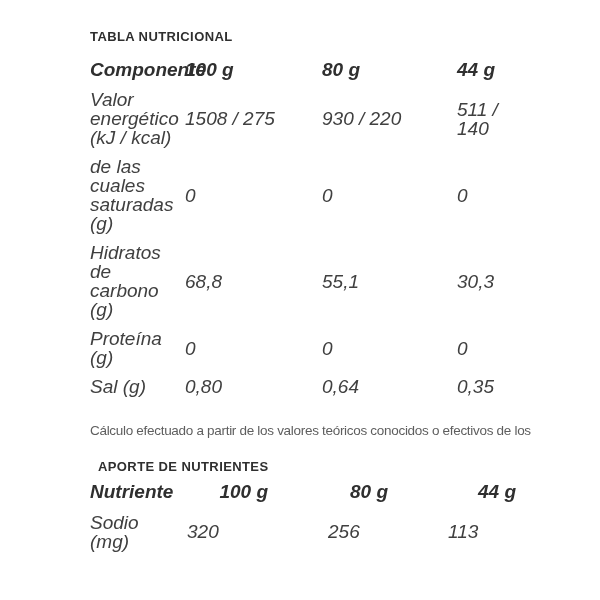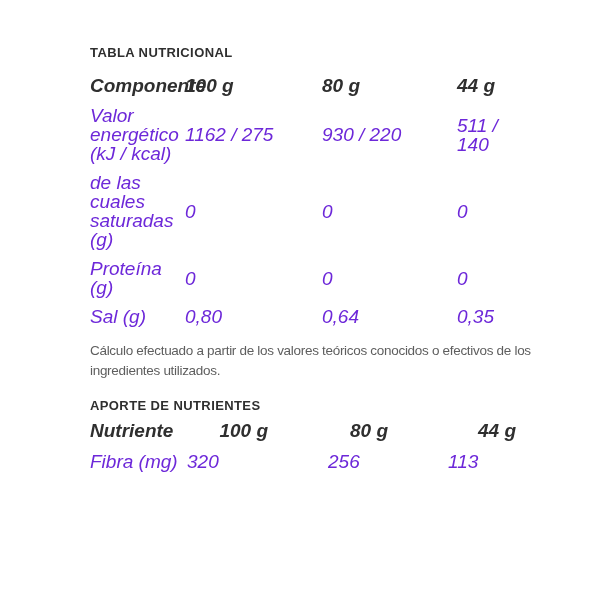--- a/index.html
+++ b/index.html
@@ -13,29 +13,29 @@
     overflow: hidden;
     font-family: "Liberation Sans", sans-serif;
     -webkit-font-smoothing: antialiased;
   }
   .content {
     box-sizing: content-box;
     width: 426px;
     padding: 27px 84px 0 90px;
   }
   .section-title {
-    margin: 16px 0 10px 0;
+    margin: 0 0 10px 0;
     font-size: 13px;
     font-weight: 700;
     letter-spacing: 0.4px;
     line-height: 19px;
     color: #2f2f2f;
   }
   .section-title.second {
-    margin: 16px 0 2px 0;
+    margin: 16px 0 2px 8px;
   }
   table {
     border-collapse: collapse;
     table-layout: fixed;
     width: 426px;
   }
   th, td {
     padding: 5px 0;
     font-size: 19px;
     line-height: 19px;
@@ -44,40 +44,40 @@
     font-style: italic;
   }
   th {
     font-weight: 700;
     color: #2f2f2f;
     padding-top: 4px;
     padding-bottom: 6px;
   }
   td {
     font-weight: 400;
-    color: #6d28d9;
+    color: #404040;
     margin-left: 24px;
   }
   td.label {
     padding-right: 6px;
   }
   
   table.nutrients th.num-head {
     text-align: right;
     padding-right: 60px;
   }
   table.nutrients th.num-head.last {
     padding-right: 0;
   }
   table.nutrients td {
     padding-top: 6px;
     padding-bottom: 6px;
   }
   .note {
-    margin: 10px 0 0 0;
+    margin: 20px 0 0 0;
     font-size: 13.5px;
     line-height: 19.5px;
     letter-spacing: -0.3px;
     color: #5e5e5e;
   }
   .note-line {
     display: block;
     white-space: nowrap;
   }
 </style>
@@ -99,48 +99,53 @@
       <tr>
         <th>Componente</th>
         <th>100 g</th>
         <th>80 g</th>
         <th>44 g</th>
       </tr>
     </thead>
     <tbody>
       <tr>
         <td class="label">Valor energético (kJ / kcal)</td>
-        <td>1162 / 275</td>
+        <td>1508 / 275</td>
         <td>930 / 220</td>
         <td>511 / 140</td>
       </tr>
       <tr>
         <td class="label">de las cuales saturadas (g)</td>
         <td>0</td>
         <td>0</td>
         <td>0</td>
+      </tr>
+      <tr>
+        <td class="label">Hidratos de carbono (g)</td>
+        <td>68,8</td>
+        <td>55,1</td>
+        <td>30,3</td>
       </tr>
       <tr>
         <td class="label">Proteína (g)</td>
         <td>0</td>
         <td>0</td>
         <td>0</td>
       </tr>
       <tr>
         <td class="label">Sal (g)</td>
         <td>0,80</td>
         <td>0,64</td>
         <td>0,35</td>
       </tr>
     </tbody>
   </table>
 
   <p class="note">
     <span class="note-line">Cálculo efectuado a partir de los valores teóricos conocidos o efectivos de los</span>
-    <span class="note-line">ingredientes utilizados.</span>
   </p>
 
   <h2 class="section-title second">APORTE DE NUTRIENTES</h2>
 
   <table class="nutrients">
     <colgroup>
       <col style="width:97px">
         <col style="width:141px">
         <col style="width:120px">
         <col style="width:68px">
@@ -148,21 +153,21 @@
     <thead>
       <tr>
         <th>Nutriente</th>
         <th class="num-head">100 g</th>
         <th class="num-head">80 g</th>
         <th class="num-head last">44 g</th>
       </tr>
     </thead>
     <tbody>
       <tr>
-        <td class="label">Fibra (mg)</td>
+        <td class="label">Sodio (mg)</td>
         <td>320</td>
         <td>256</td>
         <td>113</td>
       </tr>
     </tbody>
   </table>
 
 </div>
 
 </body></html>

